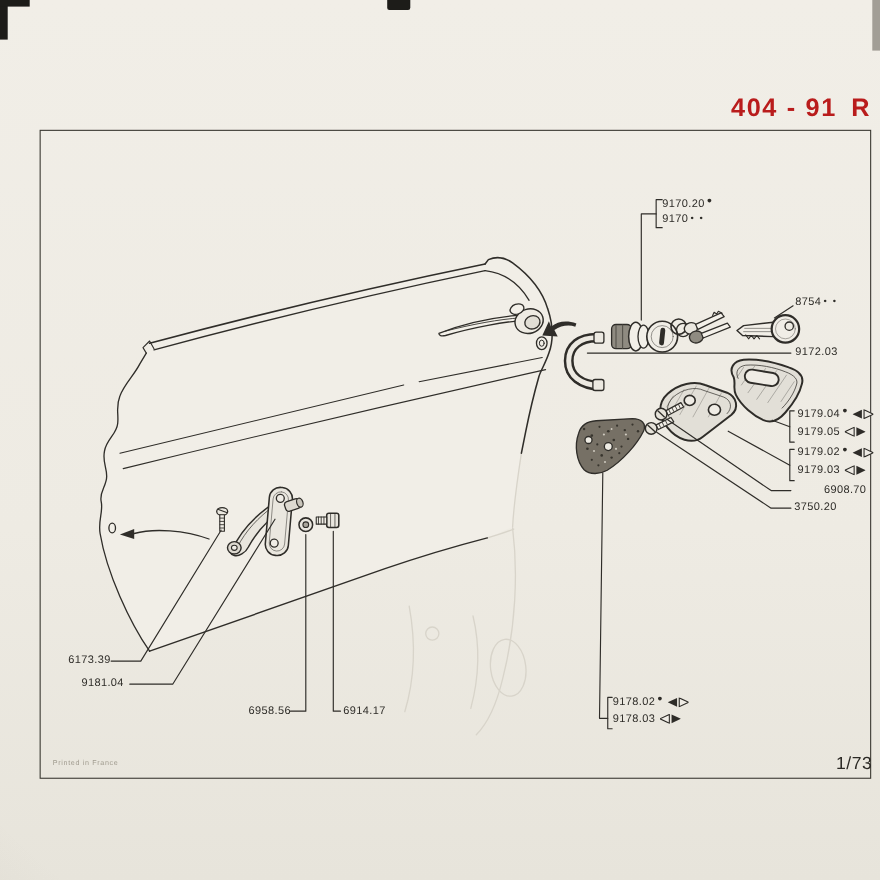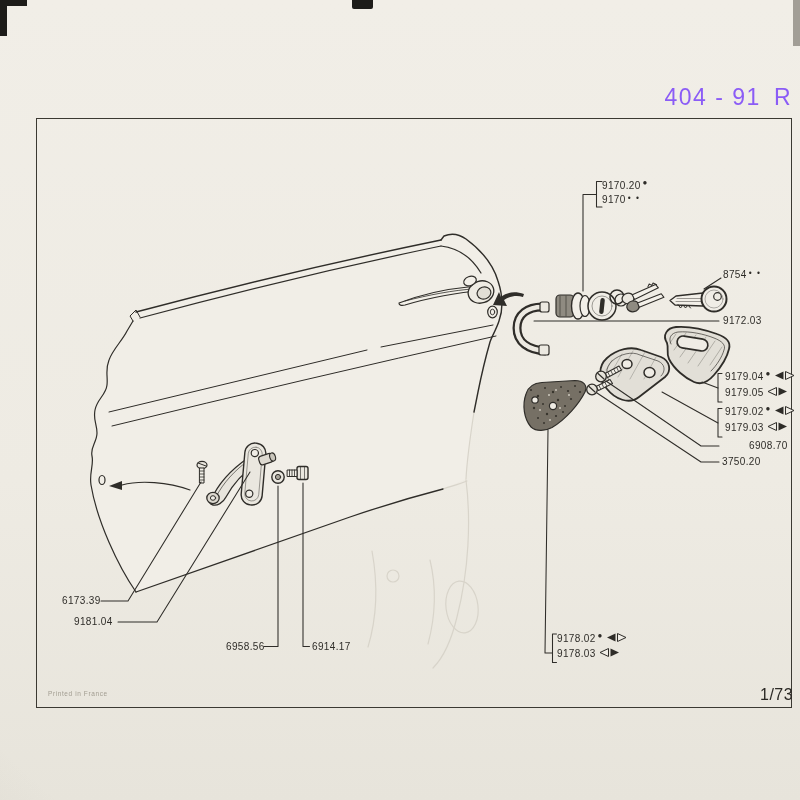--- a/index.html
+++ b/index.html
@@ -5,26 +5,26 @@
   html,body{margin:0;padding:0;}
   body{
     width:800px;height:800px;position:relative;overflow:hidden;
     background:linear-gradient(180deg,#f1eee7 0%,#eeebe3 60%,#e7e4db 100%);
     font-family:"Liberation Sans",sans-serif;color:#2e2c28;
   }
   .vignette{position:absolute;inset:0;pointer-events:none;
     background:radial-gradient(ellipse 120% 115% at 55% 45%, rgba(0,0,0,0) 62%, rgba(120,114,102,.22) 100%);}
   .frame{position:absolute;left:36px;top:118px;width:754px;height:588px;
     border:1.5px solid #3b3932;}
-  .header{position:absolute;top:84px;right:8px;font-size:23px;font-weight:normal;
-    letter-spacing:1.5px;color:#8b5cf6;white-space:nowrap;}
+  .header{position:absolute;top:84px;right:8px;font-size:23px;font-weight:bold;
+    letter-spacing:1.5px;color:#b91c1c;white-space:nowrap;}
   .header .side{margin-left:13px;}
   .art{position:absolute;left:0;top:0;}
   .part-label{position:absolute;font-size:10px;line-height:11px;letter-spacing:.35px;
-    color:#2e2c28;white-space:nowrap;display:flex;align-items:flex-start;gap:2px;}
+    color:#2e2c28;white-space:nowrap;display:flex;align-items:center;gap:2px;}
   .note-sup{font-size:8px;transform:translateY(-3.5px);}
   .note-base{font-size:8.5px;letter-spacing:1.5px;transform:translateY(-1px);}
   .dir-arrow{display:block;margin-left:2px;}
   .footer-left{position:absolute;left:48px;top:690px;font-size:6.5px;letter-spacing:.6px;color:#a19c90;}
   .footer-right{position:absolute;left:760px;top:686px;font-size:16px;letter-spacing:.5px;color:#2b2925;}
   .mark{position:absolute;background:#1d1c19;}
   .mark-tl-v{left:0;top:0;width:7px;height:36px;}
   .mark-tl-h{left:0;top:0;width:27px;height:6px;}
   .mark-top{left:352px;top:0;width:21px;height:9px;border-radius:0 0 2px 2px;}
   .mark-tr{left:793px;top:0;width:7px;height:46px;background:#605c54;opacity:.55;}

